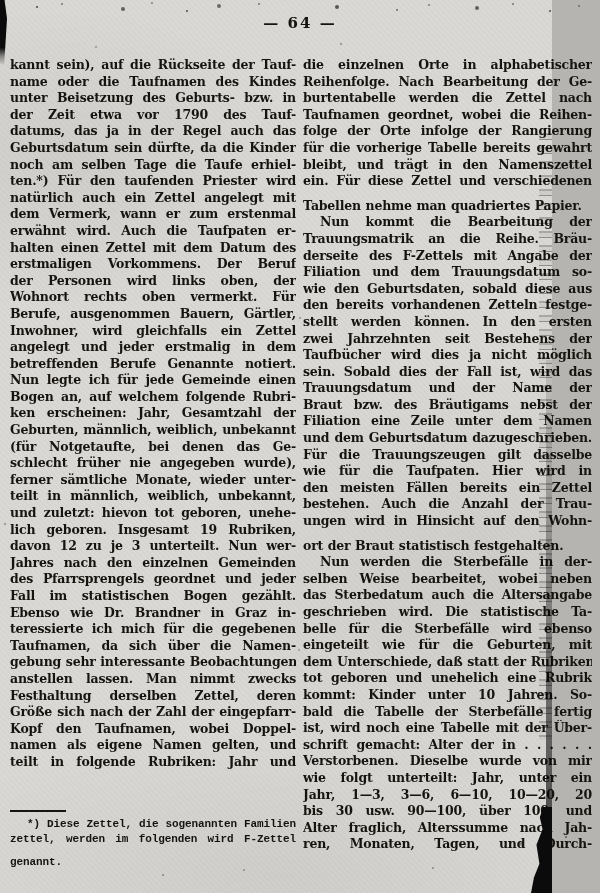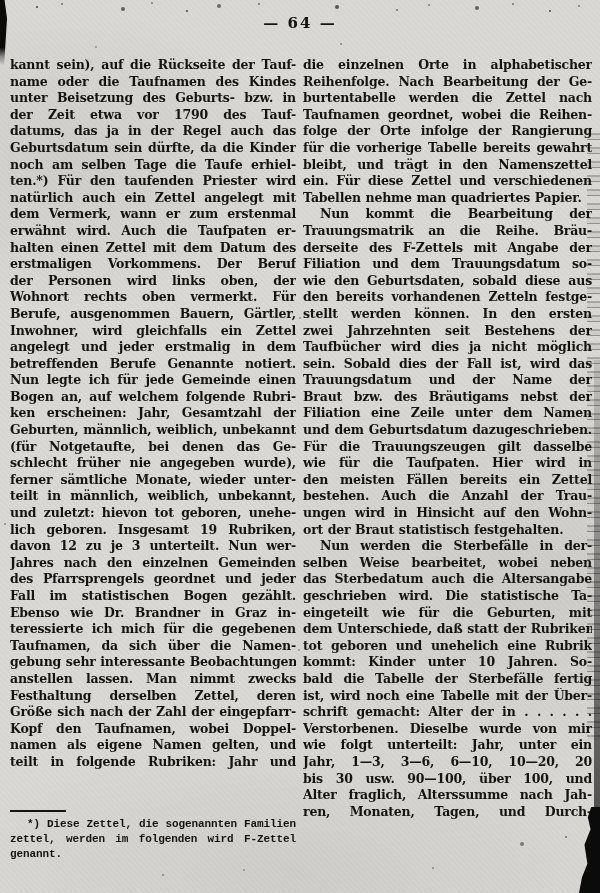--- a/index.html
+++ b/index.html
@@ -6,21 +6,21 @@
     --paper:#d9d8d4;
     --ink:#17140f;
   }
   html,body{margin:0;padding:0;}
   body{
     width:600px;height:893px;overflow:hidden;
     font-family:"DejaVu Serif","Liberation Serif",serif;
     background:#b5b4b0;
   }
   .page{
-    position:relative;width:600px;height:893px;
+    position:relative;width:552px;height:893px;
     color:var(--ink);
     background:
       radial-gradient(ellipse 320px 220px at 12% 18%, rgba(0,0,0,0.05), rgba(0,0,0,0) 70%),
       radial-gradient(ellipse 420px 320px at 88% 65%, rgba(0,0,0,0.06), rgba(0,0,0,0) 70%),
       radial-gradient(ellipse 500px 200px at 50% 98%, rgba(0,0,0,0.05), rgba(0,0,0,0) 75%),
       repeating-linear-gradient(47deg, rgba(0,0,0,0.016) 0 2px, rgba(255,255,255,0.015) 2px 4px),
       linear-gradient(var(--paper),var(--paper));
   }
   .page-number{
     position:absolute;top:14px;left:0;width:600px;
@@ -31,21 +31,21 @@
     font-weight:bold;font-size:12.5px;letter-spacing:-0.2px;
     word-spacing:0.5px;
   }
   .col-left{left:10px;width:286px;}
   .col-right{left:303px;width:289px;}
   .line{
     height:16.6px;line-height:16.6px;overflow:hidden;
     text-align:justify;text-align-last:justify;
     white-space:nowrap;
   }
-  .line.para-end{text-align-last:left;}
+  .line.para-end{text-align-last:left;margin-top:8px;}
   .line.indent{text-indent:17px;}
   .footnote-rule{
     margin:6px 0 5px 0;width:56px;height:2px;background:var(--ink);
   }
   .footnote{
     font-weight:bold;font-size:11px;letter-spacing:-0.1px;
   }
   .footnote .line{height:14.8px;line-height:14.8px;font-family:Liberation Mono, monospace;}
   
   .artifact{position:absolute;pointer-events:none;}
@@ -193,20 +193,21 @@
       <div class="line">Für die Trauungszeugen gilt dasselbe</div>
       <div class="line">wie für die Taufpaten. Hier wird in</div>
       <div class="line">den meisten Fällen bereits ein Zettel</div>
       <div class="line">bestehen. Auch die Anzahl der Trau-</div>
       <div class="line">ungen wird in Hinsicht auf den Wohn-</div>
       <div class="line para-end">ort der Braut statistisch festgehalten.</div>
       <div class="line indent">Nun werden die Sterbefälle in der-</div>
       <div class="line">selben Weise bearbeitet, wobei neben</div>
       <div class="line">das Sterbedatum auch die Altersangabe</div>
       <div class="line">geschrieben wird. Die statistische Ta-</div>
+      <div class="line">belle für die Sterbefälle wird ebenso</div>
       <div class="line">eingeteilt wie für die Geburten, mit</div>
       <div class="line">dem Unterschiede, daß statt der Rubriken</div>
       <div class="line">tot geboren und unehelich eine Rubrik</div>
       <div class="line">kommt: Kinder unter 10 Jahren. So-</div>
       <div class="line">bald die Tabelle der Sterbefälle fertig</div>
       <div class="line">ist, wird noch eine Tabelle mit der Über-</div>
       <div class="line">schrift gemacht: Alter der in . . . . . .</div>
       <div class="line">Verstorbenen. Dieselbe wurde von mir</div>
       <div class="line">wie folgt unterteilt: Jahr, unter ein</div>
       <div class="line">Jahr, 1—3, 3—6, 6—10, 10—20, 20</div>

